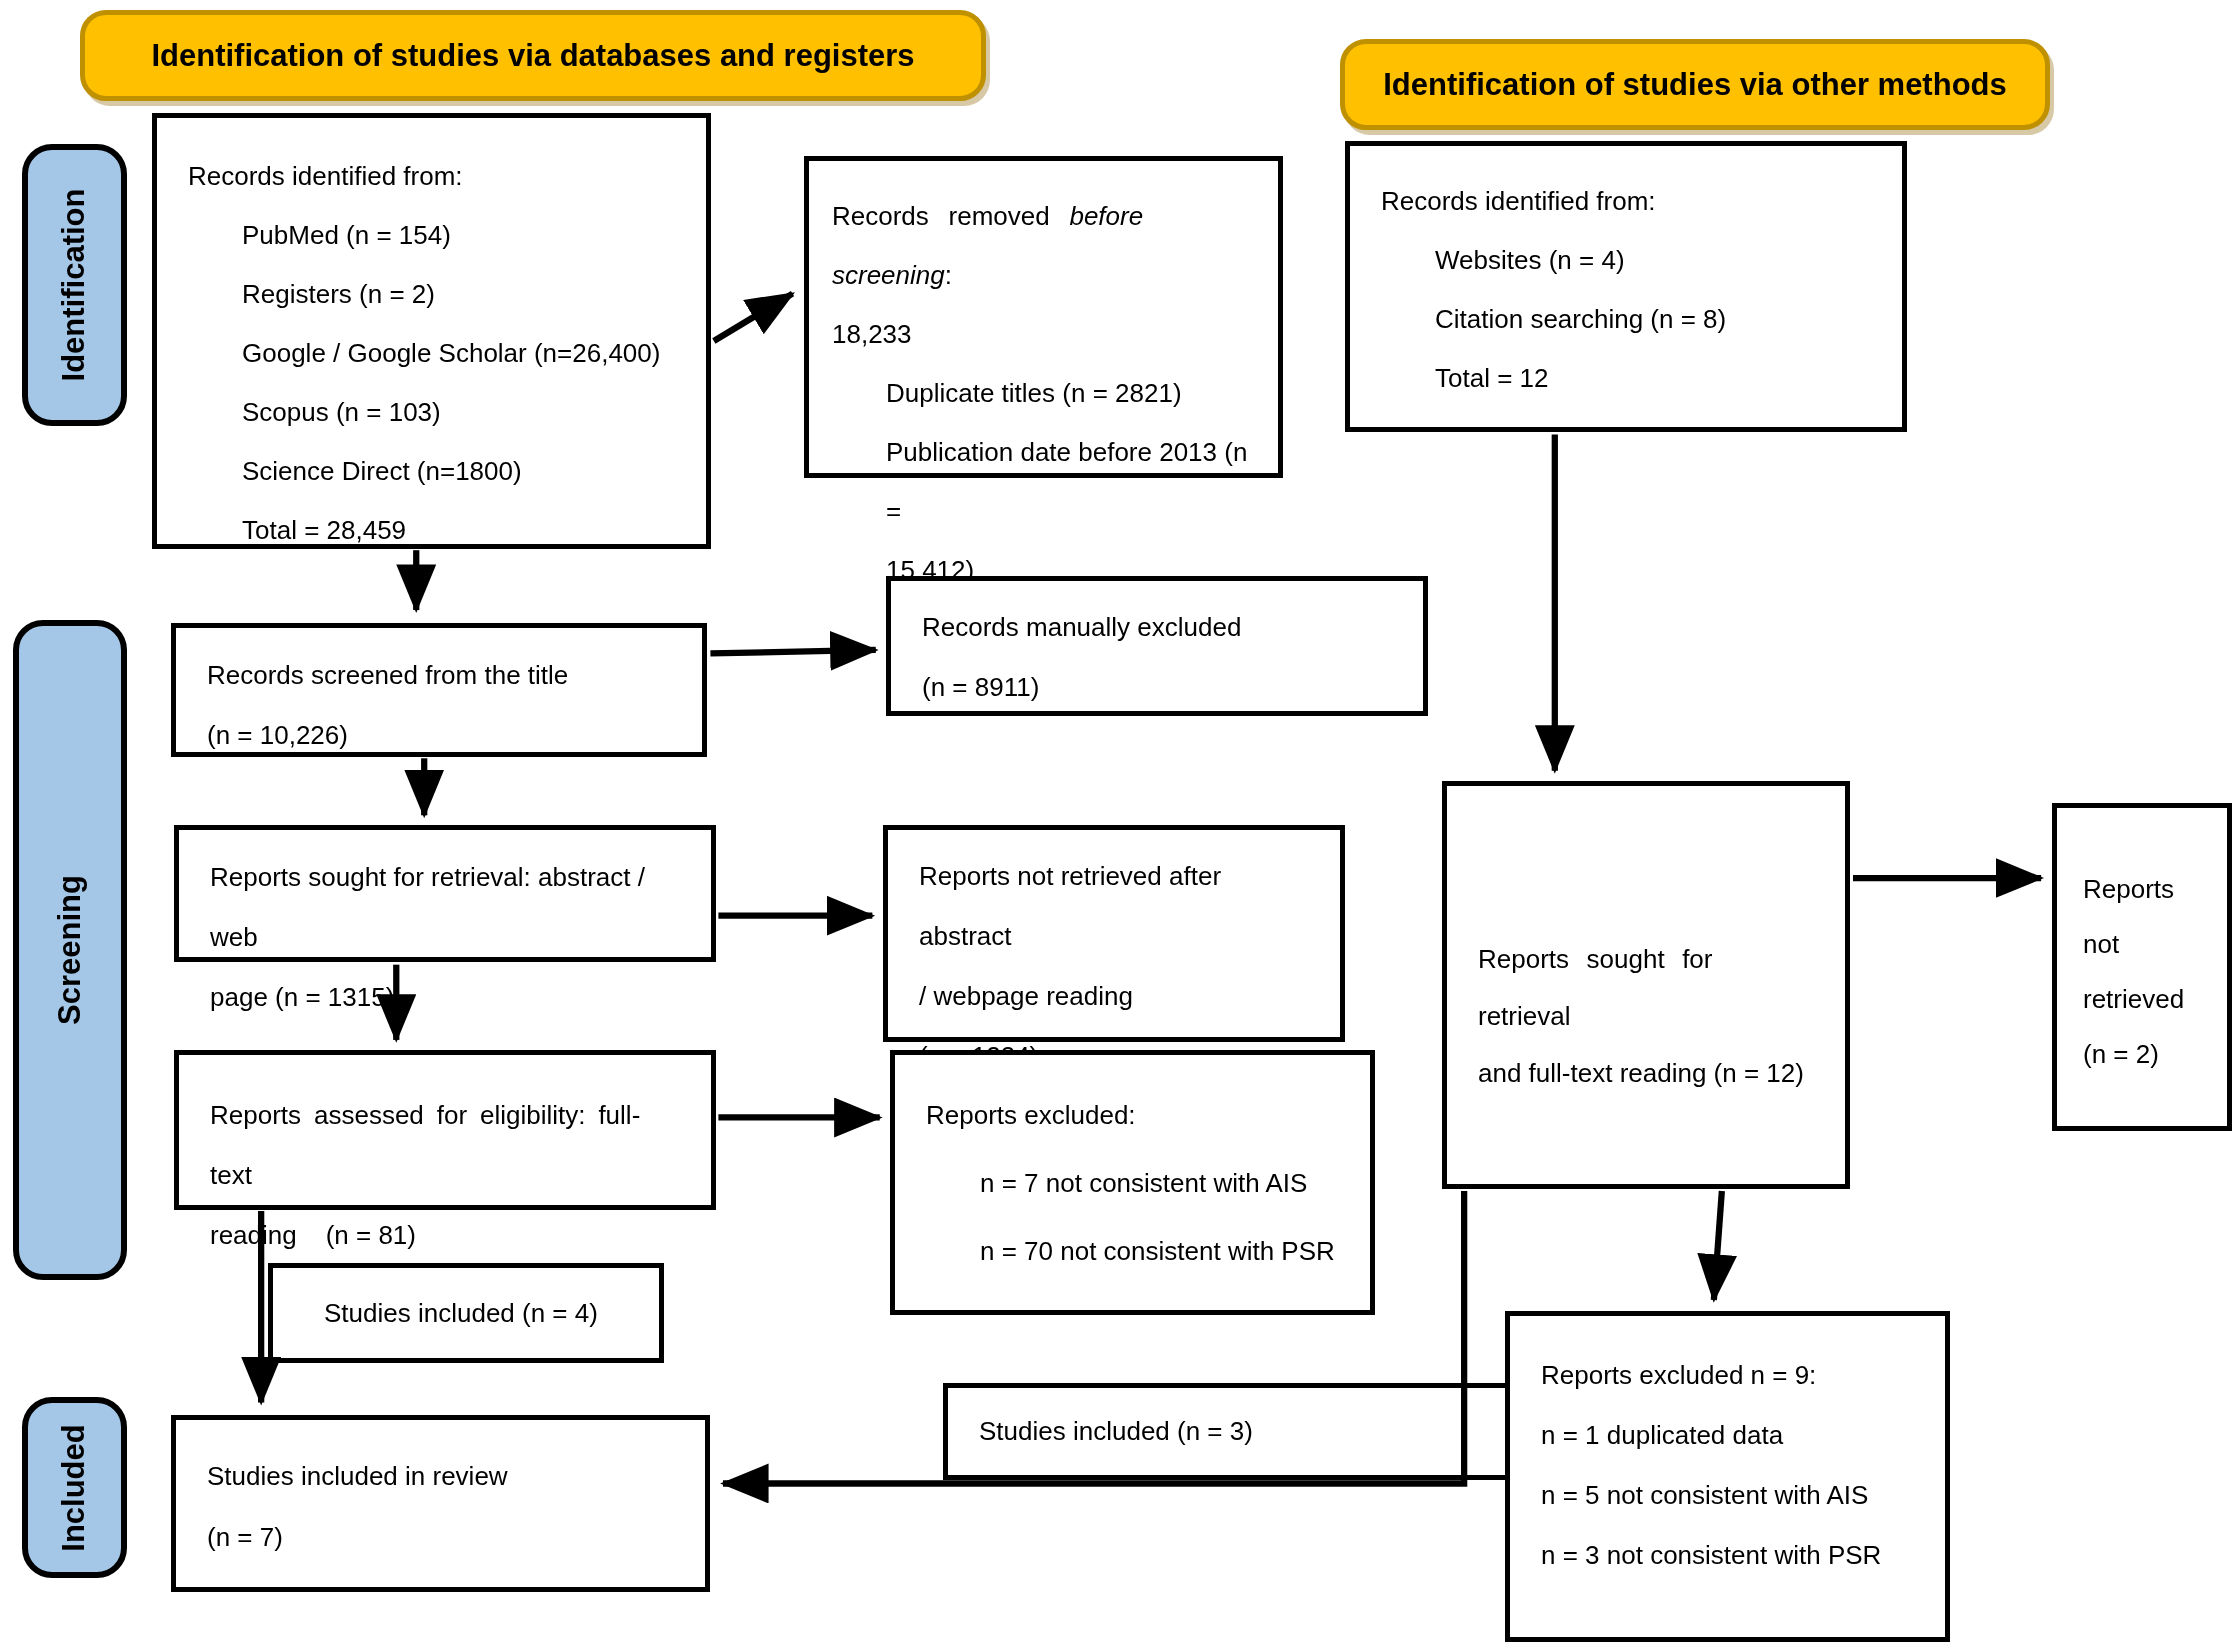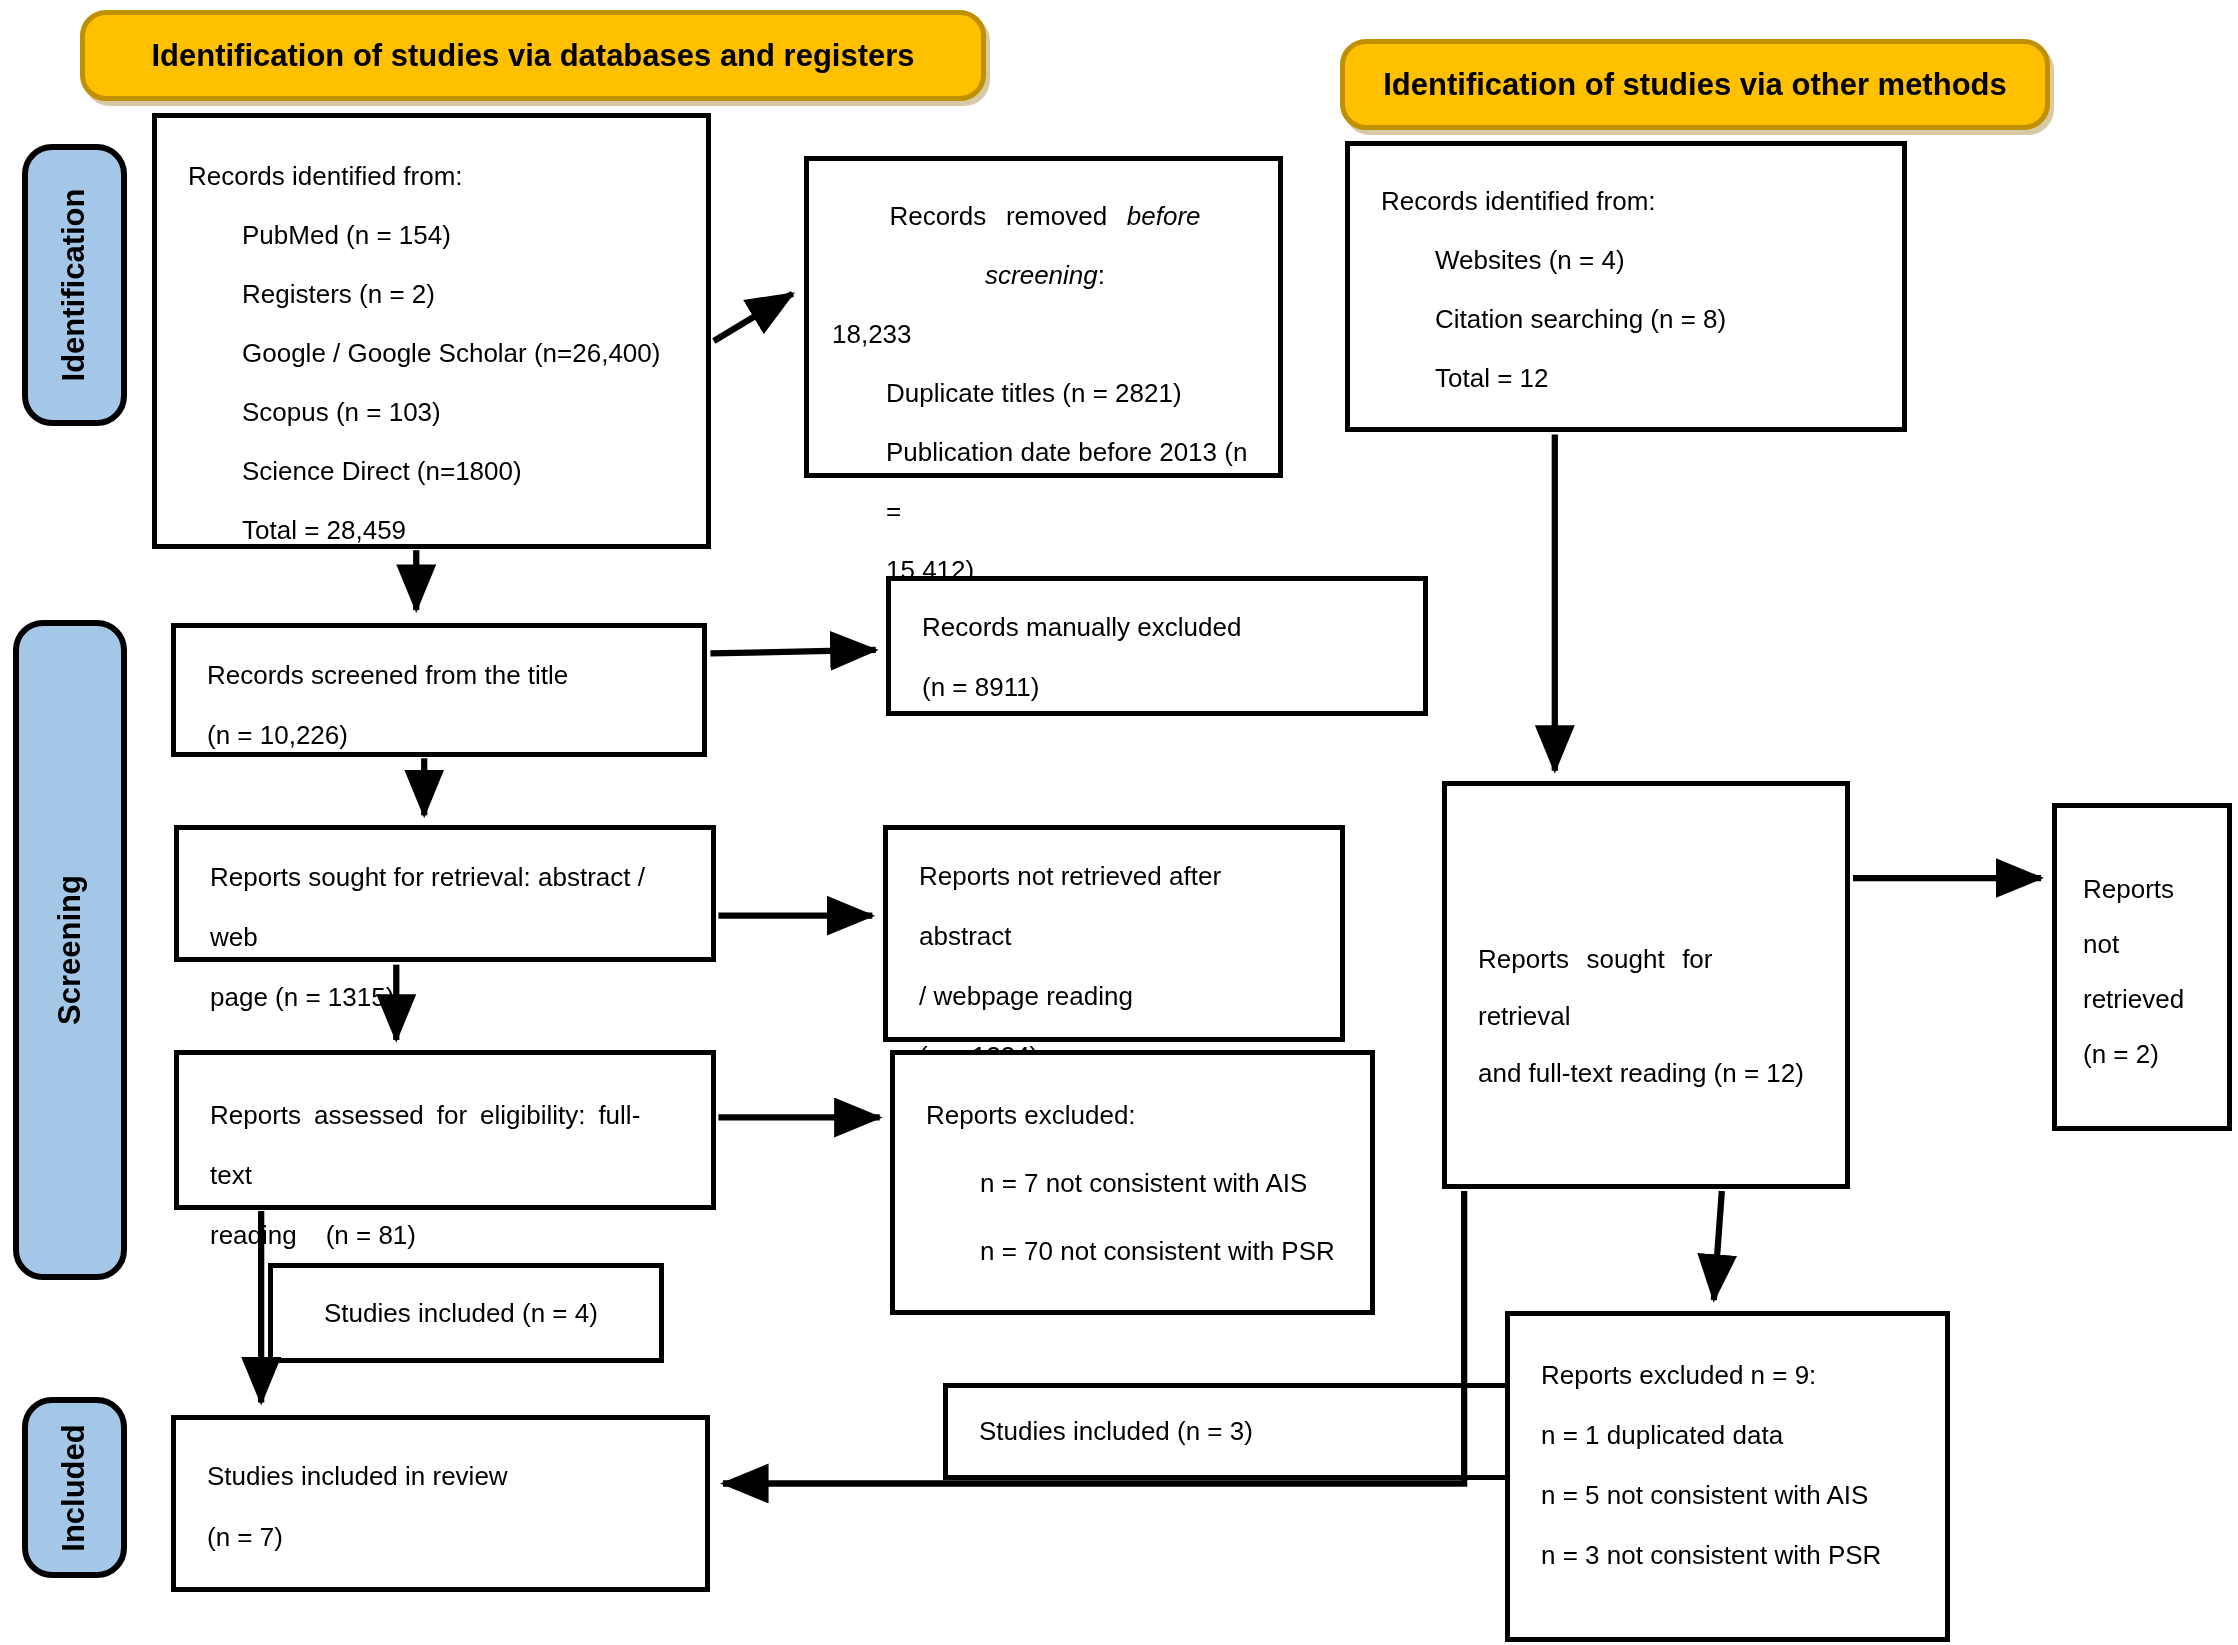--- a/index.html
+++ b/index.html
@@ -9,21 +9,21 @@
        display:flex;align-items:center;justify-content:center;text-align:center;
        font-weight:bold;font-size:31px;box-sizing:border-box;
        box-shadow:4px 5.1px 0 rgba(140,100,0,.35);z-index:2;}
   .side{position:absolute;background:#A4C7E8;border:6.3px solid #000;border-radius:30px;
         display:flex;align-items:center;justify-content:center;box-sizing:border-box;z-index:2;}
   .side .rot{transform:rotate(-90deg);font-weight:bold;font-size:31px;white-space:nowrap;}
   .bx{position:absolute;background:#ffffff;border:5.1px solid #000;box-sizing:border-box;
       font-size:26px;z-index:2;}
   .t{white-space:pre-wrap;}
   .ind{padding-left:54px;}
-  .just{word-spacing:12.5px;text-align:center;}
+  .just{word-spacing:12.5px;}
   .jg{word-spacing:5.7px;}
   .jl{word-spacing:10.3px;}
   .vcenter{display:flex;align-items:center;}
   svg.arrows{position:absolute;left:0;top:0;z-index:3;pointer-events:none;}
 </style>
 </head>
 <body>
 
 <div class="canvas">
 

